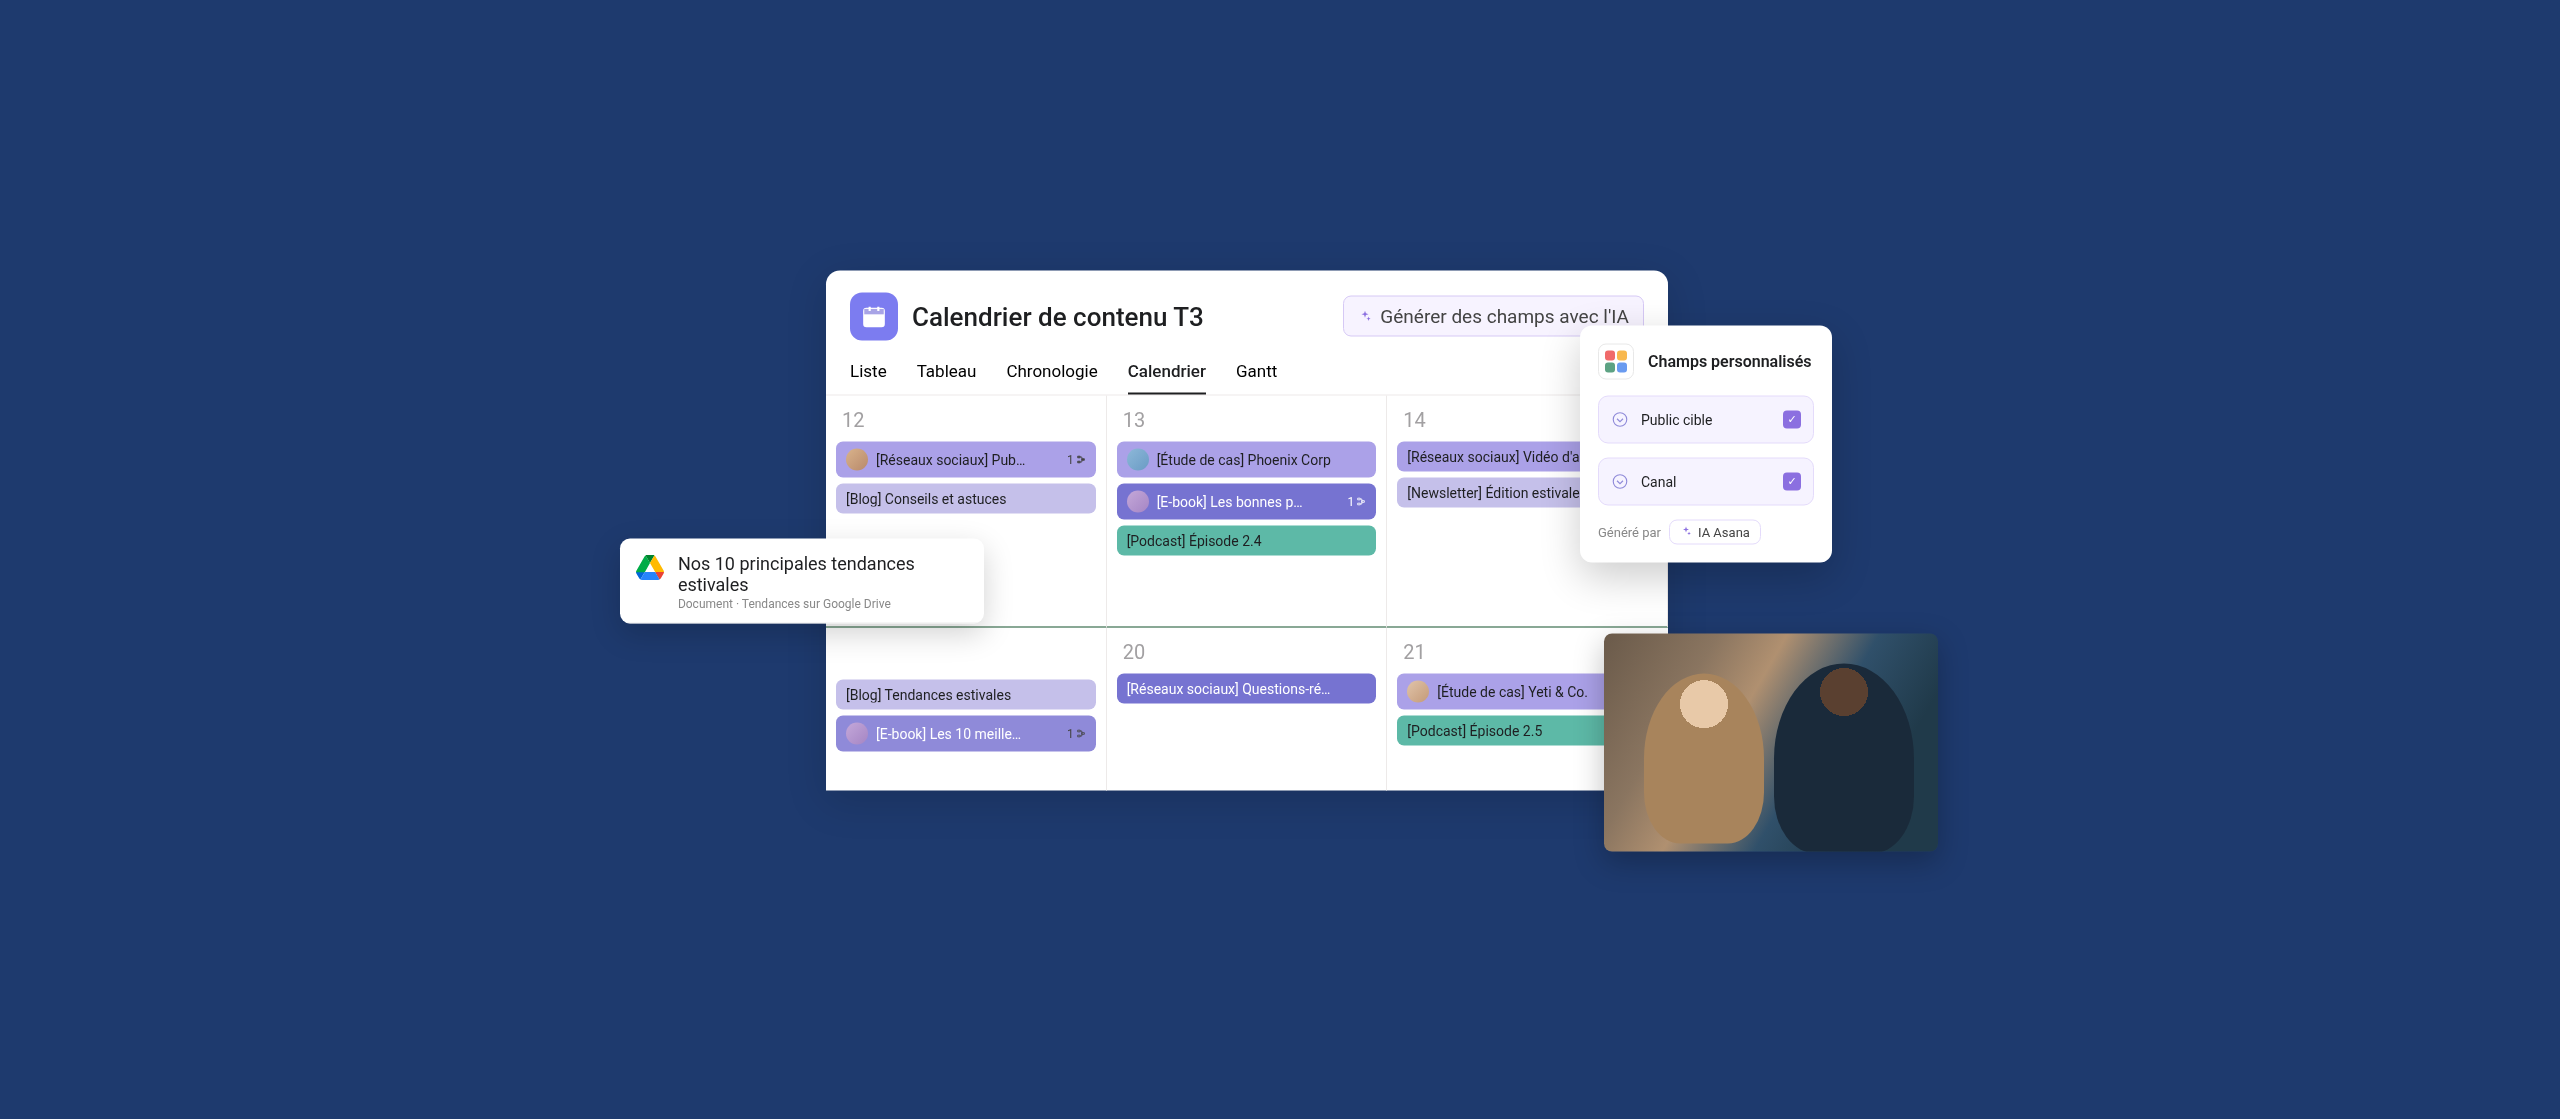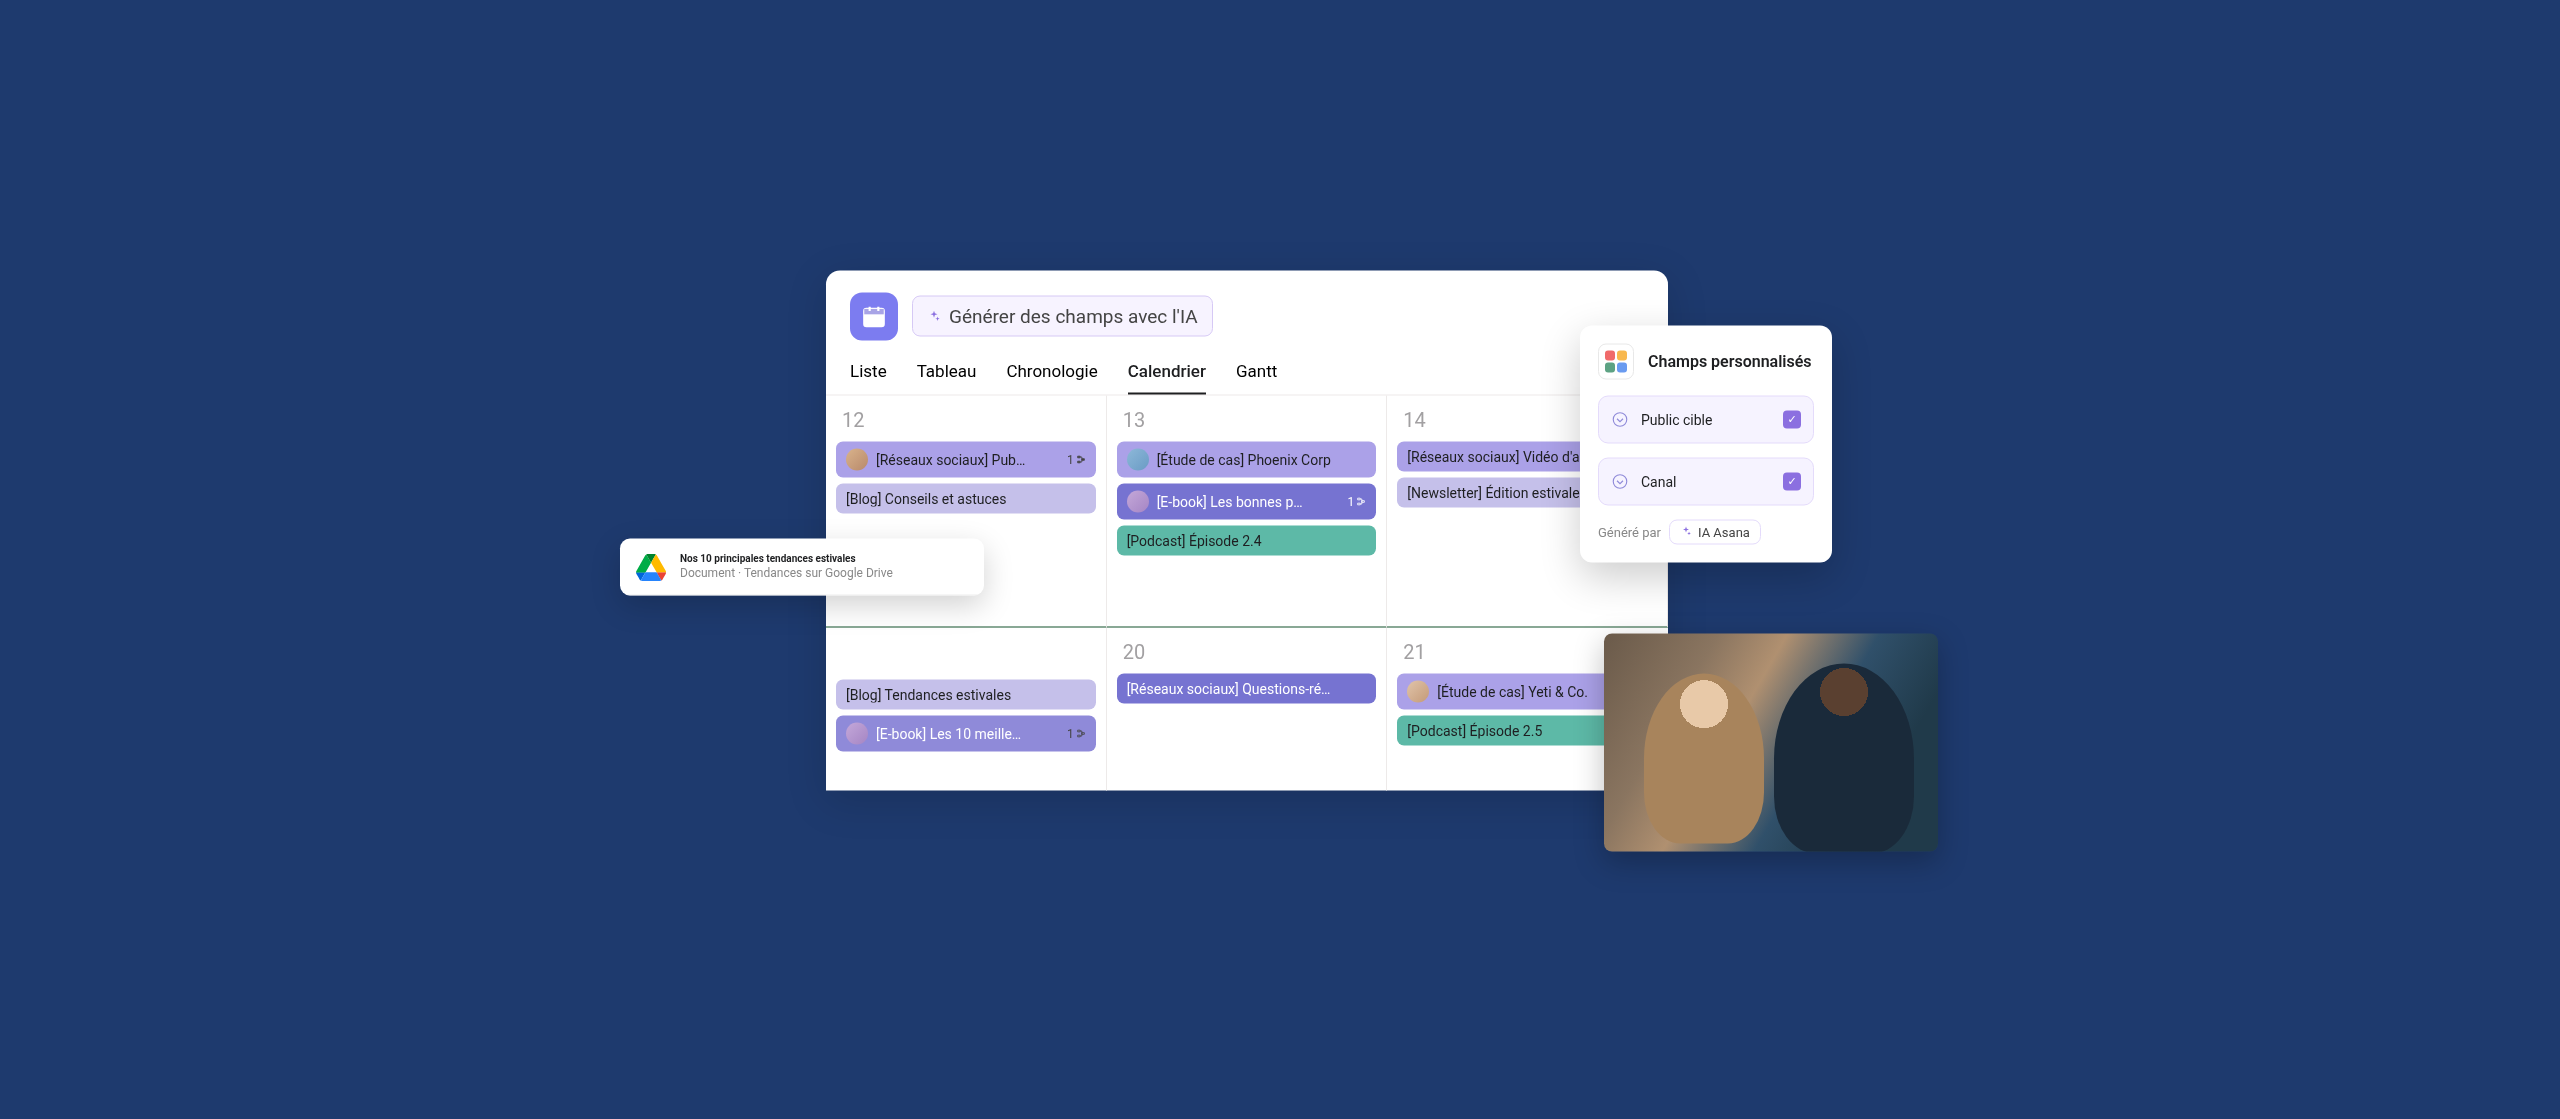--- a/index.html
+++ b/index.html
@@ -134,21 +134,21 @@
       overflow: hidden;
       font-size: 13px;
     }
     .drive-top {
       display: flex;
       gap: 14px;
       padding: 14px 16px 12px;
       border-bottom: 1px solid #eee;
     }
     .drive-icon { width: 30px; height: 30px; }
-    .drive-title { color: #1e1f21; font-size: 10px; font-weight: bold; }
+    .drive-title { color: #1e1f21; font-size: 18px; }
     .drive-sub { color: #888; font-size: 12px; margin-top: 2px; }
     .drive-meta {
       display: grid;
       grid-template-columns: 1fr 1.4fr 1.3fr;
       padding: 8px 16px 14px;
       gap: 4px 10px;
     }
     .drive-meta .head { color: #888; font-size: 11px; }
     .drive-meta .val { color: #555; font-size: 12px; display: flex; align-items: center; gap: 4px; }
     .owner-av { width: 18px; height: 18px; border-radius: 50%; background: linear-gradient(135deg,#d9b38c,#b8896a); }
@@ -242,20 +242,21 @@
   <div class="main-window">
     <div class="window-header">
       <div class="project-icon">
         <svg viewBox="0 0 24 24" fill="none" stroke="#fff" stroke-width="2">
           <rect x="3" y="5" width="18" height="16" rx="2" fill="#fff" stroke="#fff"></rect>
           <rect x="3" y="5" width="18" height="5" fill="#a8a4e6" stroke="none"></rect>
           <line x1="8" y1="3" x2="8" y2="7" stroke="#fff"></line>
           <line x1="16" y1="3" x2="16" y2="7" stroke="#fff"></line>
         </svg>
       </div>
+      <div class="page-title">Calendrier de contenu T3</div>
       <div class="ai-gen-btn">
         <svg viewBox="0 0 24 24">
             <path fill="currentColor" d="M12 2l1.5 4.5L18 8l-4.5 1.5L12 14l-1.5-4.5L6 8l4.5-1.5L12 2zm6 10l.9 2.7L21.6 16l-2.7.9L18 19.6l-.9-2.7L14.4 16l2.7-.9L18 12z"></path>
           </svg>
         <span>Générer des champs avec l'IA</span>
       </div>
     </div>
 
     <div class="tabs">
       <div class="tab">Liste</div>

